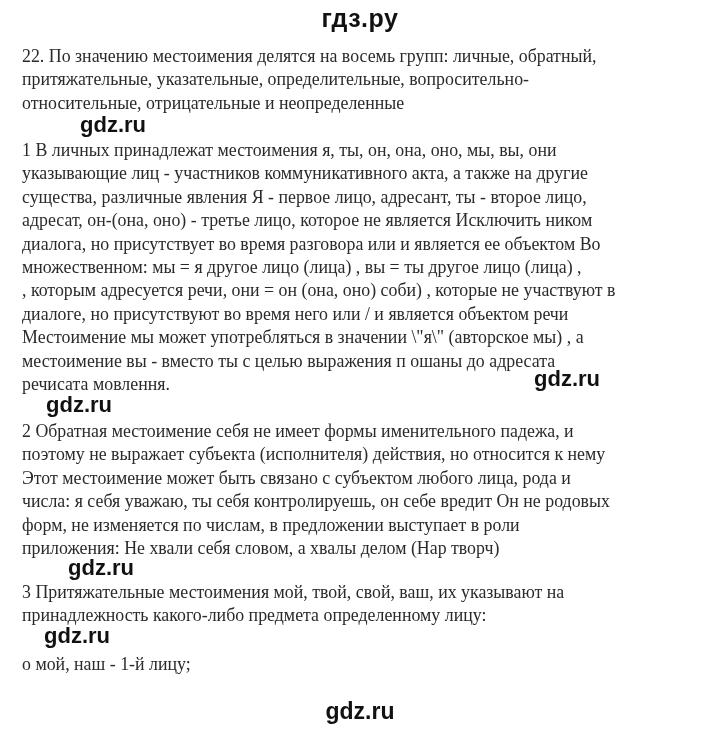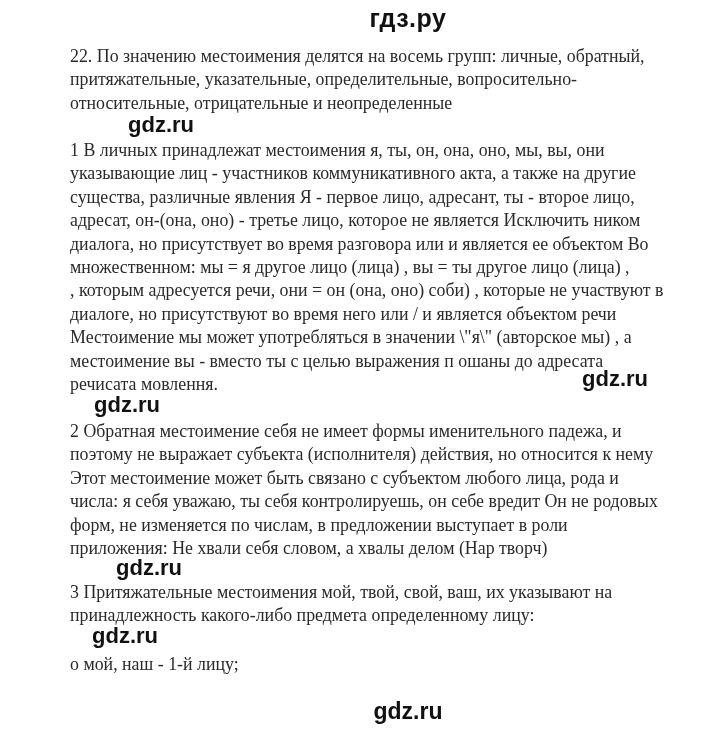--- a/index.html
+++ b/index.html
@@ -1,17 +1,17 @@
 <!DOCTYPE html>
 <html><head>
 <meta charset="utf-8">
 <style>
   html, body { margin: 0; padding: 0; background: #ffffff; }
   body { width: 720px; height: 729px; position: relative; overflow: hidden; }
-  .page { position: absolute; left: 0; top: 0; width: 644px; height: 729px; margin-left: 48px; }
+  .page { position: absolute; left: 0; top: 0; width: 644px; height: 729px; }
   .wm-top { position: absolute; top: 4px; left: 0; width: 720px; text-align: center;
     font-family: "Liberation Sans", sans-serif; font-weight: bold; font-size: 25px; color: #111; letter-spacing: 0.5px; }
   .wm { position: absolute; font-family: "Liberation Sans", sans-serif; font-weight: bold; font-size: 22px; color: #111; }
   .wm-bottom { position: absolute; top: 698px; left: 0; width: 720px; text-align: center;
     font-family: "Liberation Sans", sans-serif; font-weight: bold; font-size: 23px; color: #111; }
   .para { position: absolute; left: 22px; width: 690px; font-family: "Liberation Serif", serif;
     font-size: 19.2px; line-height: 23.4px; color: #2a2a2a; transform: scaleX(0.93); transform-origin: left top; white-space: nowrap; }
   .line { display: block; }
 </style>
 </head>

